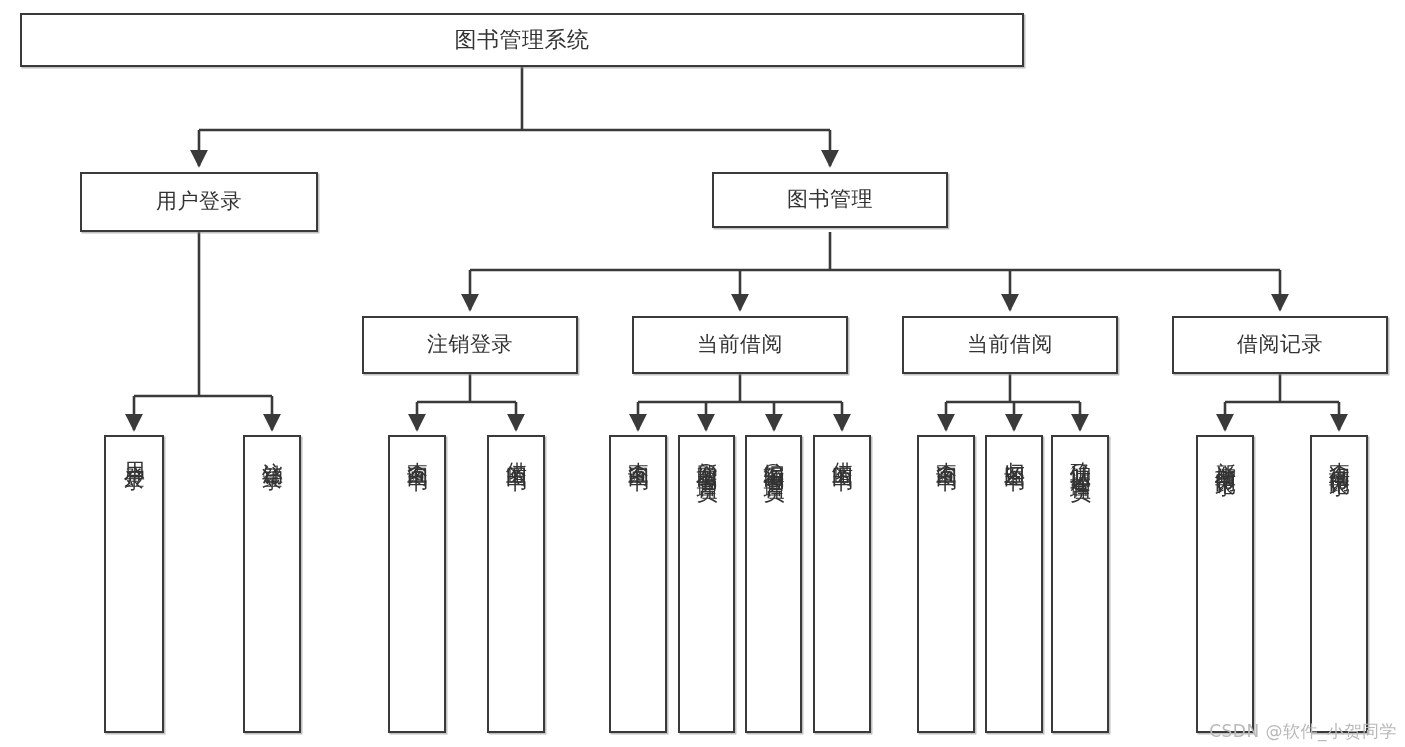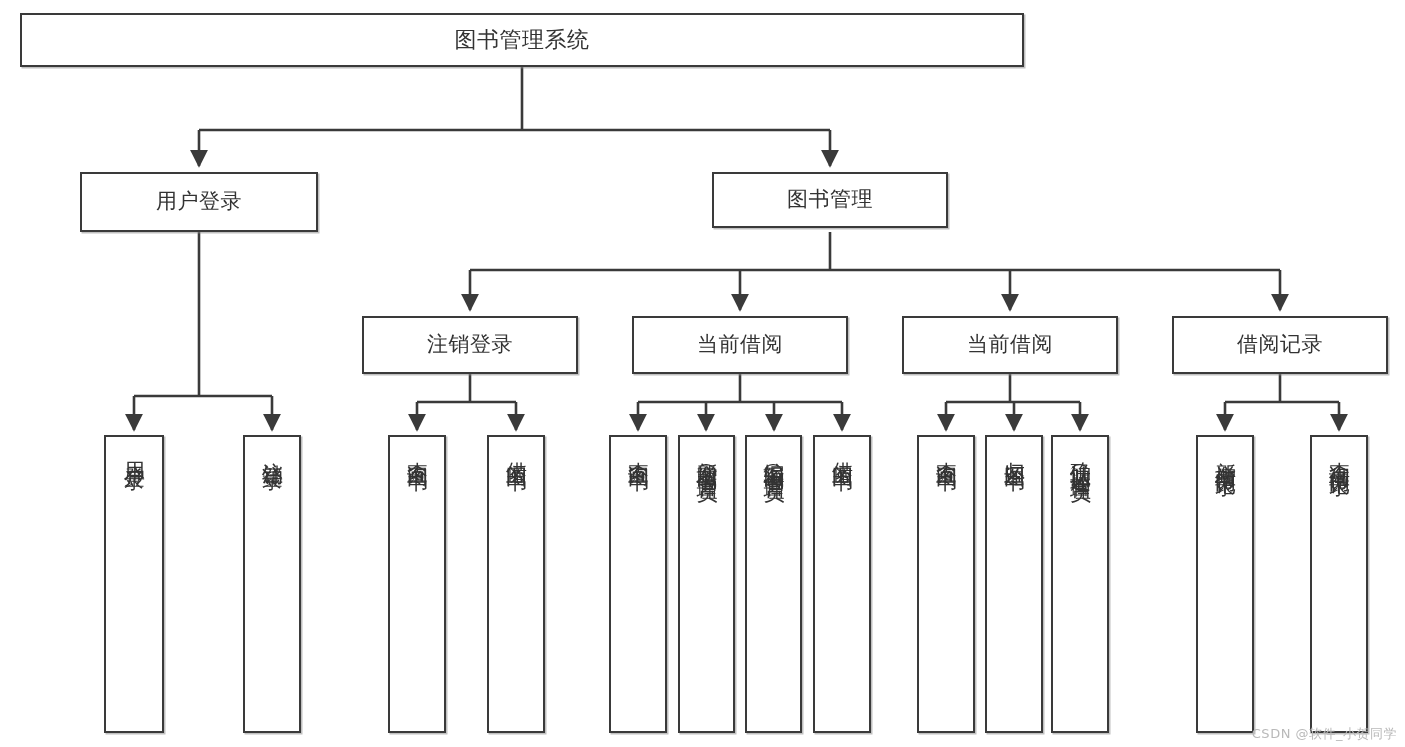--- a/index.html
+++ b/index.html
@@ -58,21 +58,21 @@
     text-orientation: upright;
     font-size: 21px;
     letter-spacing: 3px;
     line-height: 1;
     white-space: nowrap;
   }
   #watermark {
     position: absolute;
     right: 8px;
     bottom: 4px;
-    font-size: 13px;
+    font-size: 17px;
     color: #b9b9b9;
     letter-spacing: 0.5px;
     white-space: nowrap;
     user-select: none;
   }
 </style>
 </head>
 <body>
 
 <div id="diagram-root">

